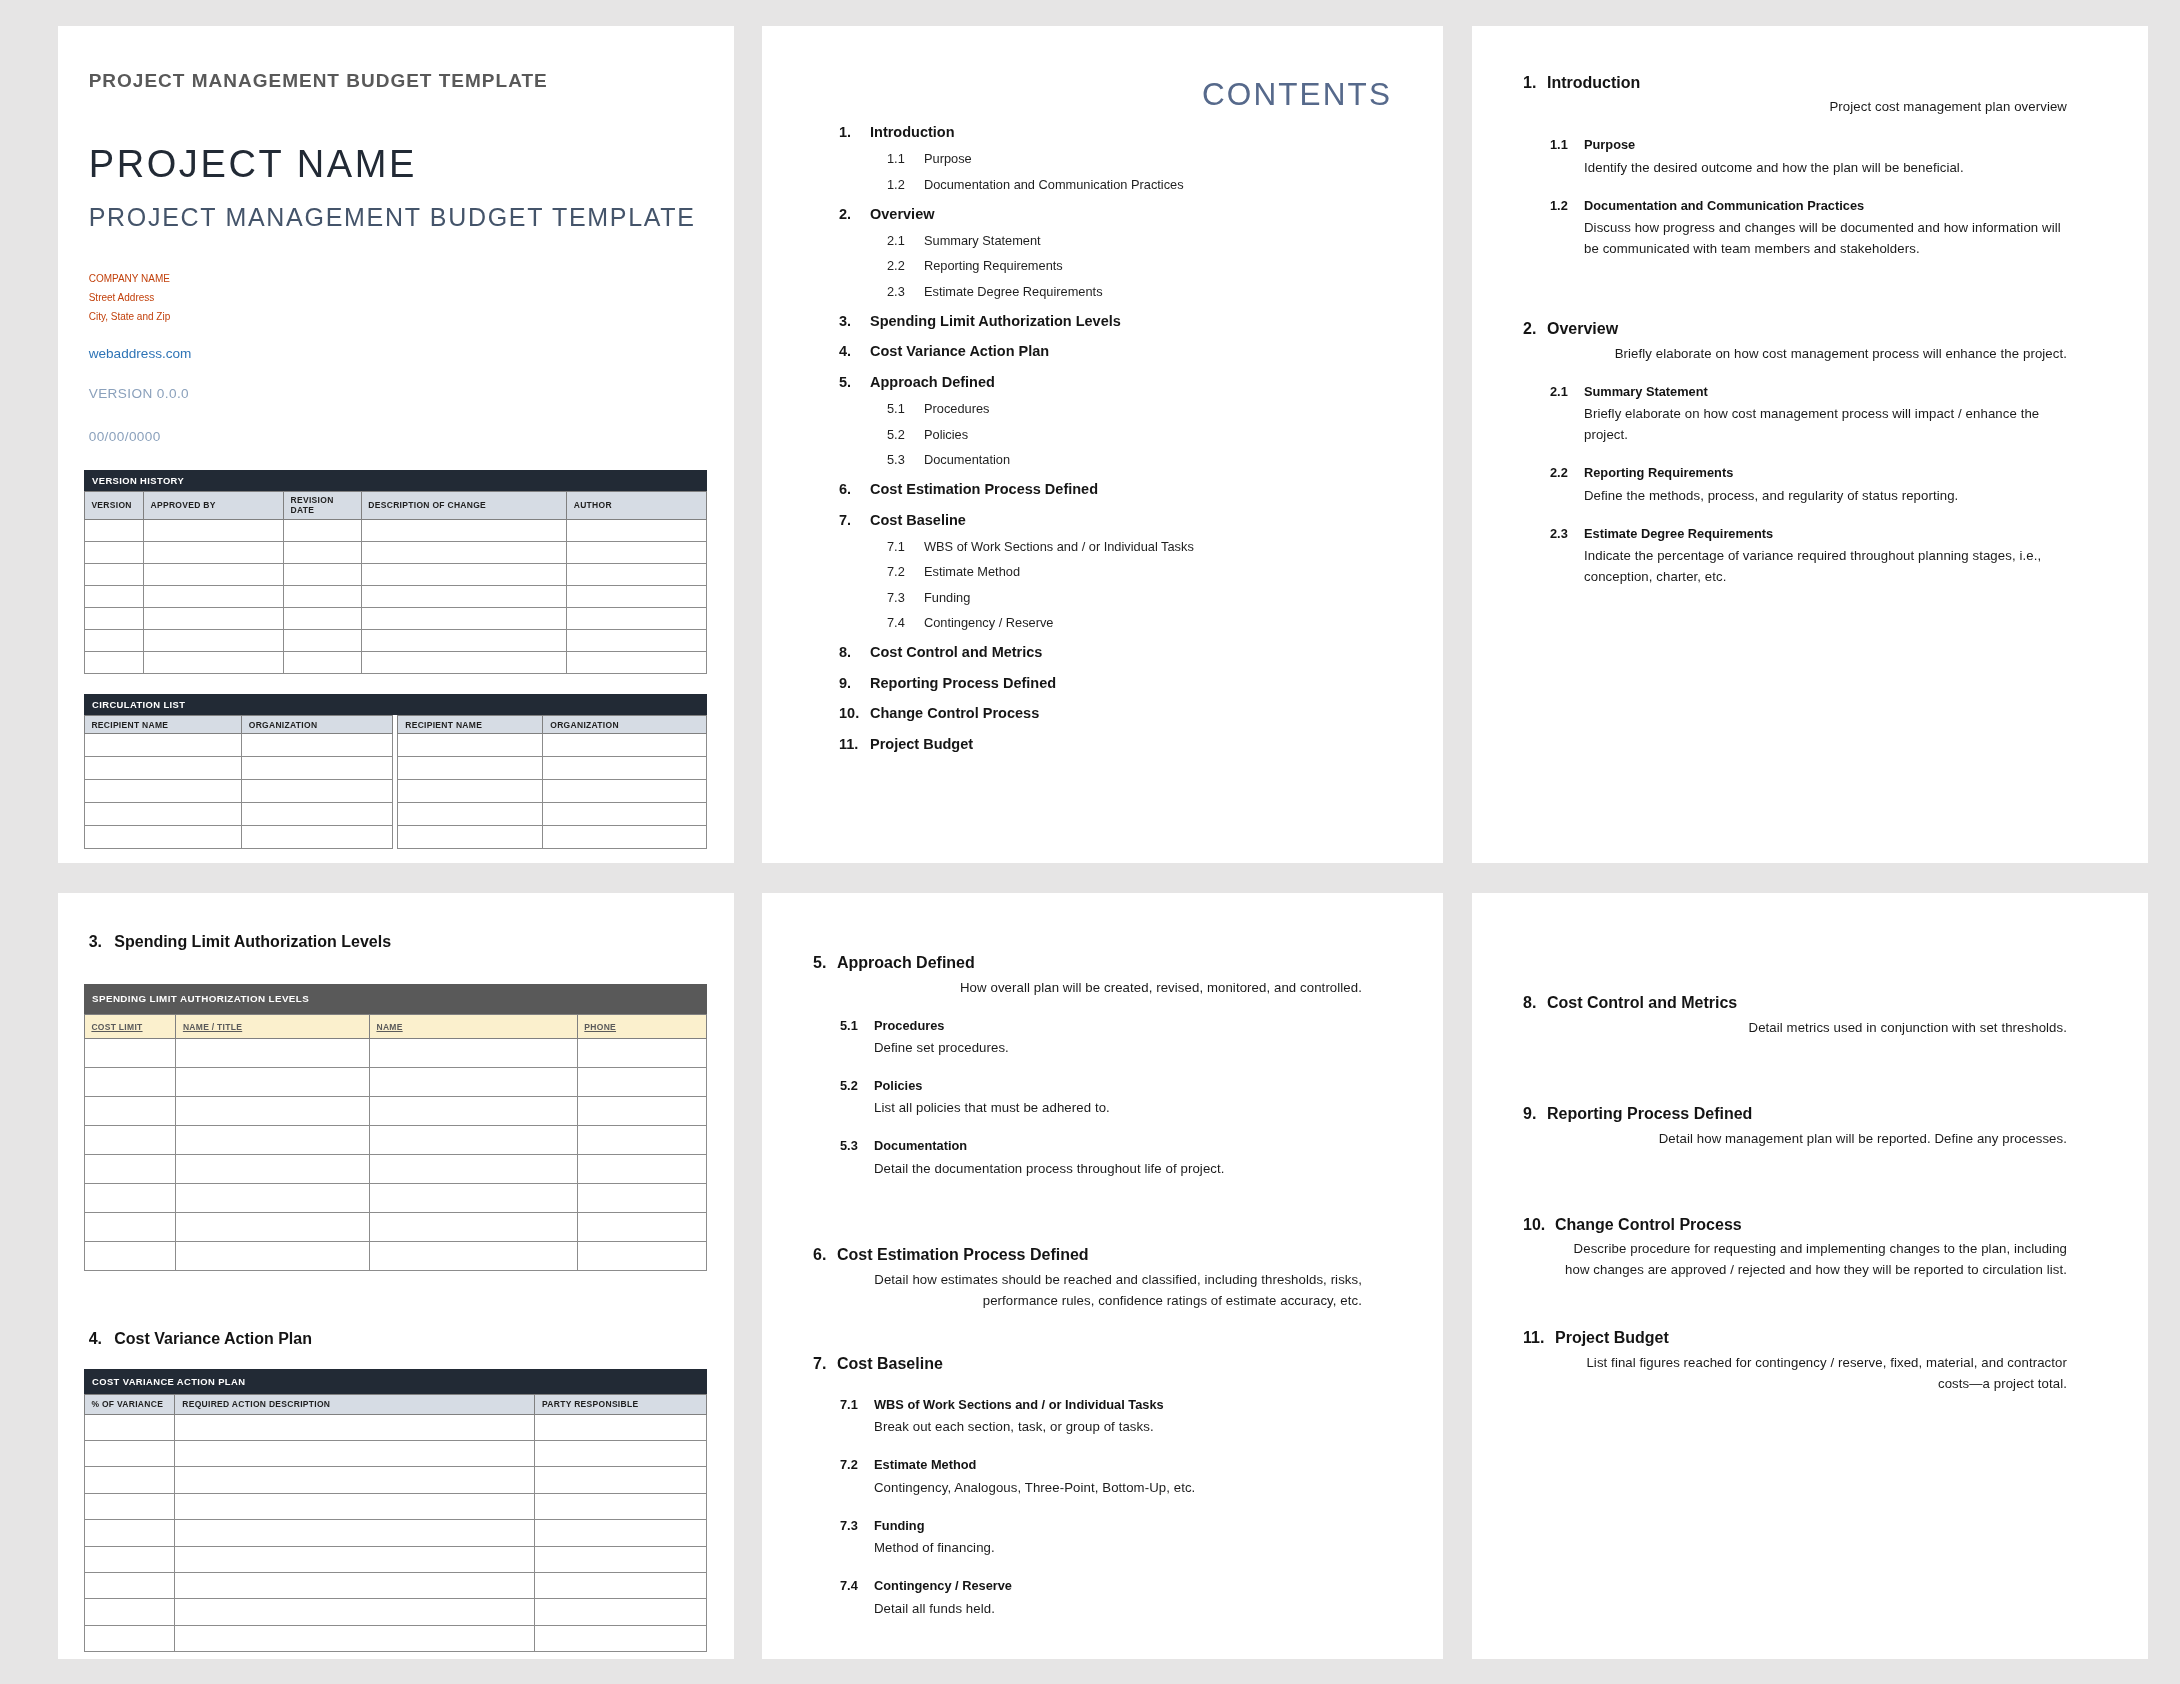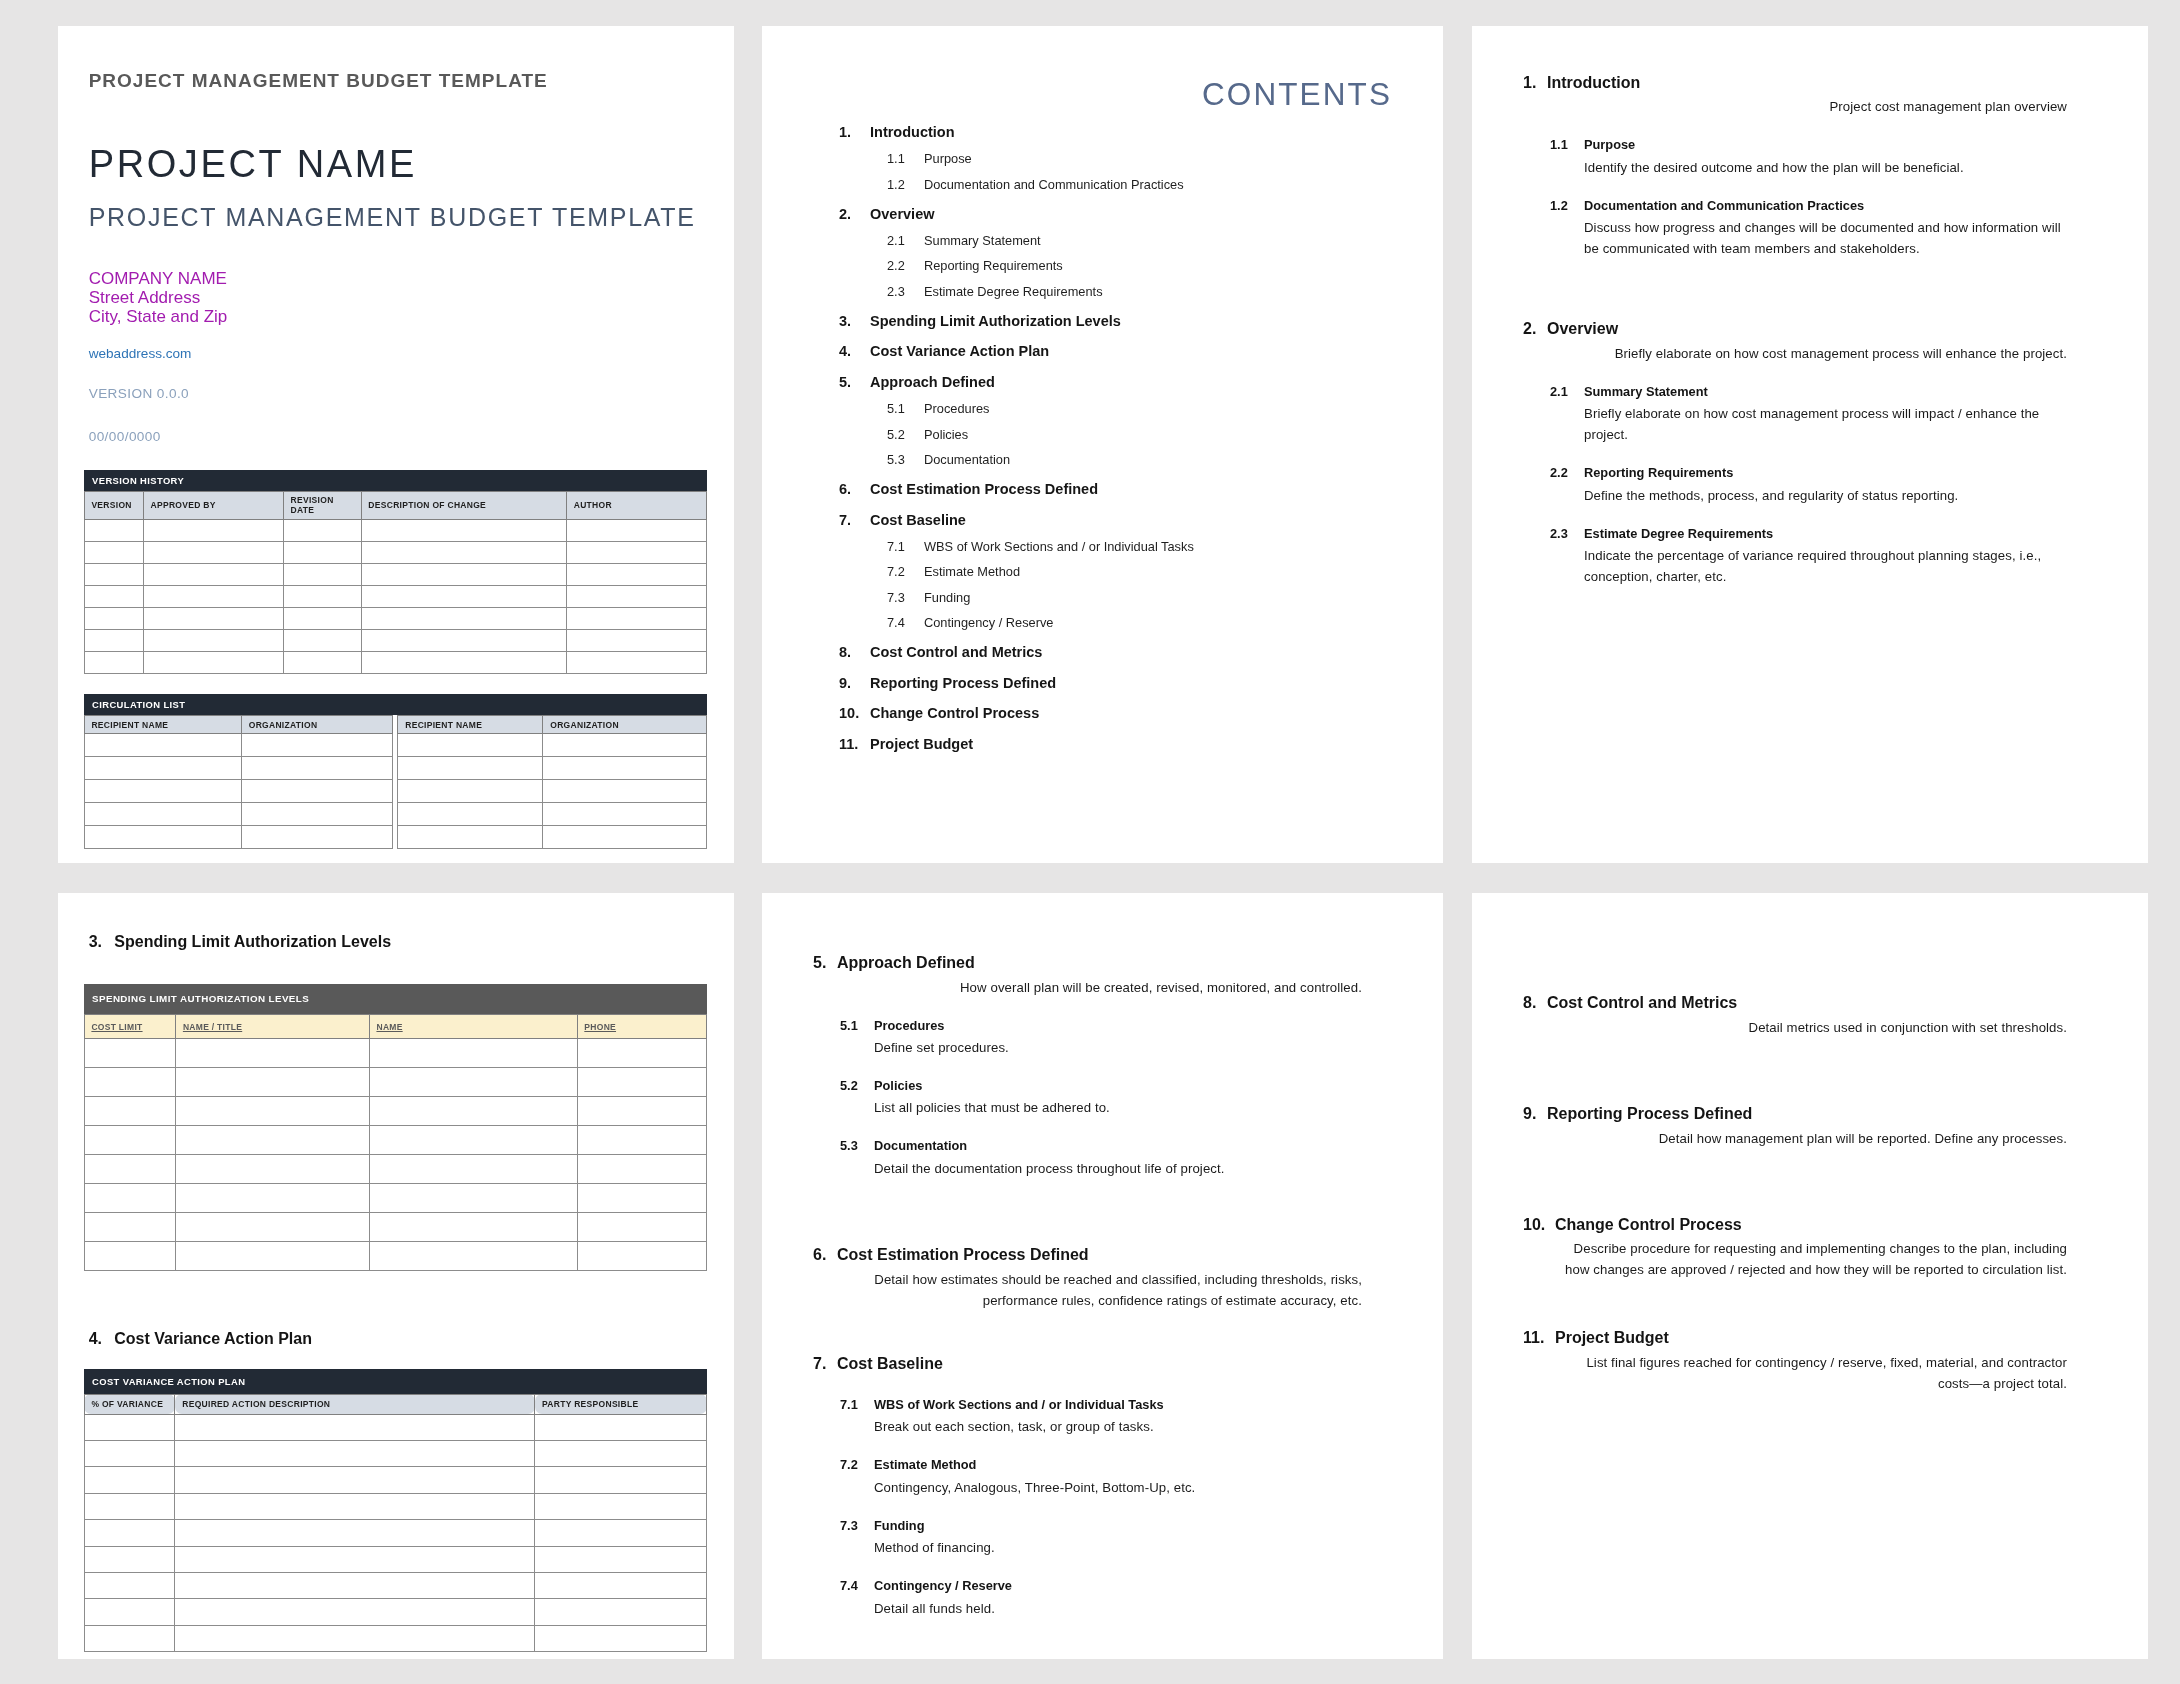--- a/index.html
+++ b/index.html
@@ -10,21 +10,21 @@
   #p2 { left:762px; top:25.6px;   width:681px; height:837px; padding:51px 51px 0 77px; }
   #p3 { left:1472px;top:25.6px;   width:676px; height:837px; padding:47px 81px 0 51px; }
   #p4 { left:58px;  top:893px; width:676px; height:766px; padding:0 27px 0 25.6px; }
   #p5 { left:762px; top:893px; width:681px; height:766px; padding:47px 81px 0 51px; }
   #p6 { left:1472px;top:893px; width:676px; height:766px; padding:47px 81px 0 51px; }
 
   
   .p1-header { margin-left:5.1px; font-size:19px; font-weight:bold; color:#595959; letter-spacing:1px; line-height:22px; }
   .p1-title  { margin:50px 0 0 5.1px; font-size:38px; font-weight:300; color:#222a35; letter-spacing:2.6px; line-height:44px; }
   .p1-subtitle { margin:18px 0 0 5.1px; font-size:25px; font-weight:300; color:#44546a; letter-spacing:1.7px; line-height:27px; }
-  .company { margin:38px 0 0 5.1px; color:#a21caf; font-size:17px; line-height:19px; }
+  .company { margin:38px 0 0 5.1px; color:#c2410c; font-size:10px; line-height:19px; }
   .webline { margin:18px 0 0 5.1px; color:#2e74b6; font-size:13.6px; line-height:19px; }
   .versionline { margin:21px 0 0 5.1px; color:#8ba1bc; font-size:13.6px; line-height:19px; letter-spacing:0.4px; }
   .dateline { margin:24px 0 0 5.1px; color:#8ba1bc; font-size:13.6px; line-height:19px; letter-spacing:0.4px; }
 
   
   .tbl-block { width:100%; }
   .vh-block { margin-top:24px; }
   .circ-block { margin-top:20.4px; }
   .bar { width:100%; color:#ffffff; font-weight:bold; letter-spacing:0.4px; }
   .bar-navy { background:#222a35; font-size:9.4px; padding:5.1px 8.5px; }
@@ -32,21 +32,21 @@
   .bar-navy-lg { background:#222a35; font-size:9.4px; padding:6.8px 8.5px; }
   table { width:100%; border-collapse:collapse; table-layout:fixed; }
   th { background:#d6dce4; border:0.9px solid #808080; text-align:left; font-size:8.5px; color:#1f1f1f; letter-spacing:0.3px; padding:3.4px 6.8px; font-weight:bold; }
   td { border:0.9px solid #8c8c8c; background:#ffffff; }
   .vh td { height:22px; }
   .circ-halves { display:flex; gap:4.3px; }
   .circ-halves table { width:calc(50% - 2.1px); }
   .circ td { height:23px; }
   .spend th { background:#fbf0cd; color:#5a5a5a; padding:6.8px 6.8px;text-decoration:underline; }
   .spend td { height:29px; }
-  .cva th { padding:4.3px 6.8px;border-radius:7px; }
+  .cva th { padding:4.3px 6.8px; }
   .cva td { height:26.4px; }
 
   
   .contents-heading { font-size:31.5px; font-weight:300; color:#56698b; letter-spacing:2.1px; line-height:34px; margin-bottom:6.8px;text-align:right; }
   .toc-main { display:flex; font-size:14.5px; font-weight:bold; color:#161616; margin-top:13.6px; line-height:17px; }
   .toc-main .n { width:31px; flex:none; }
   .toc-sub { display:flex; font-size:12.8px; color:#1f1f1f; margin-left:48px; margin-top:10.2px; line-height:15.3px; }
   .toc-sub .n { width:37px; flex:none; }
 
   

